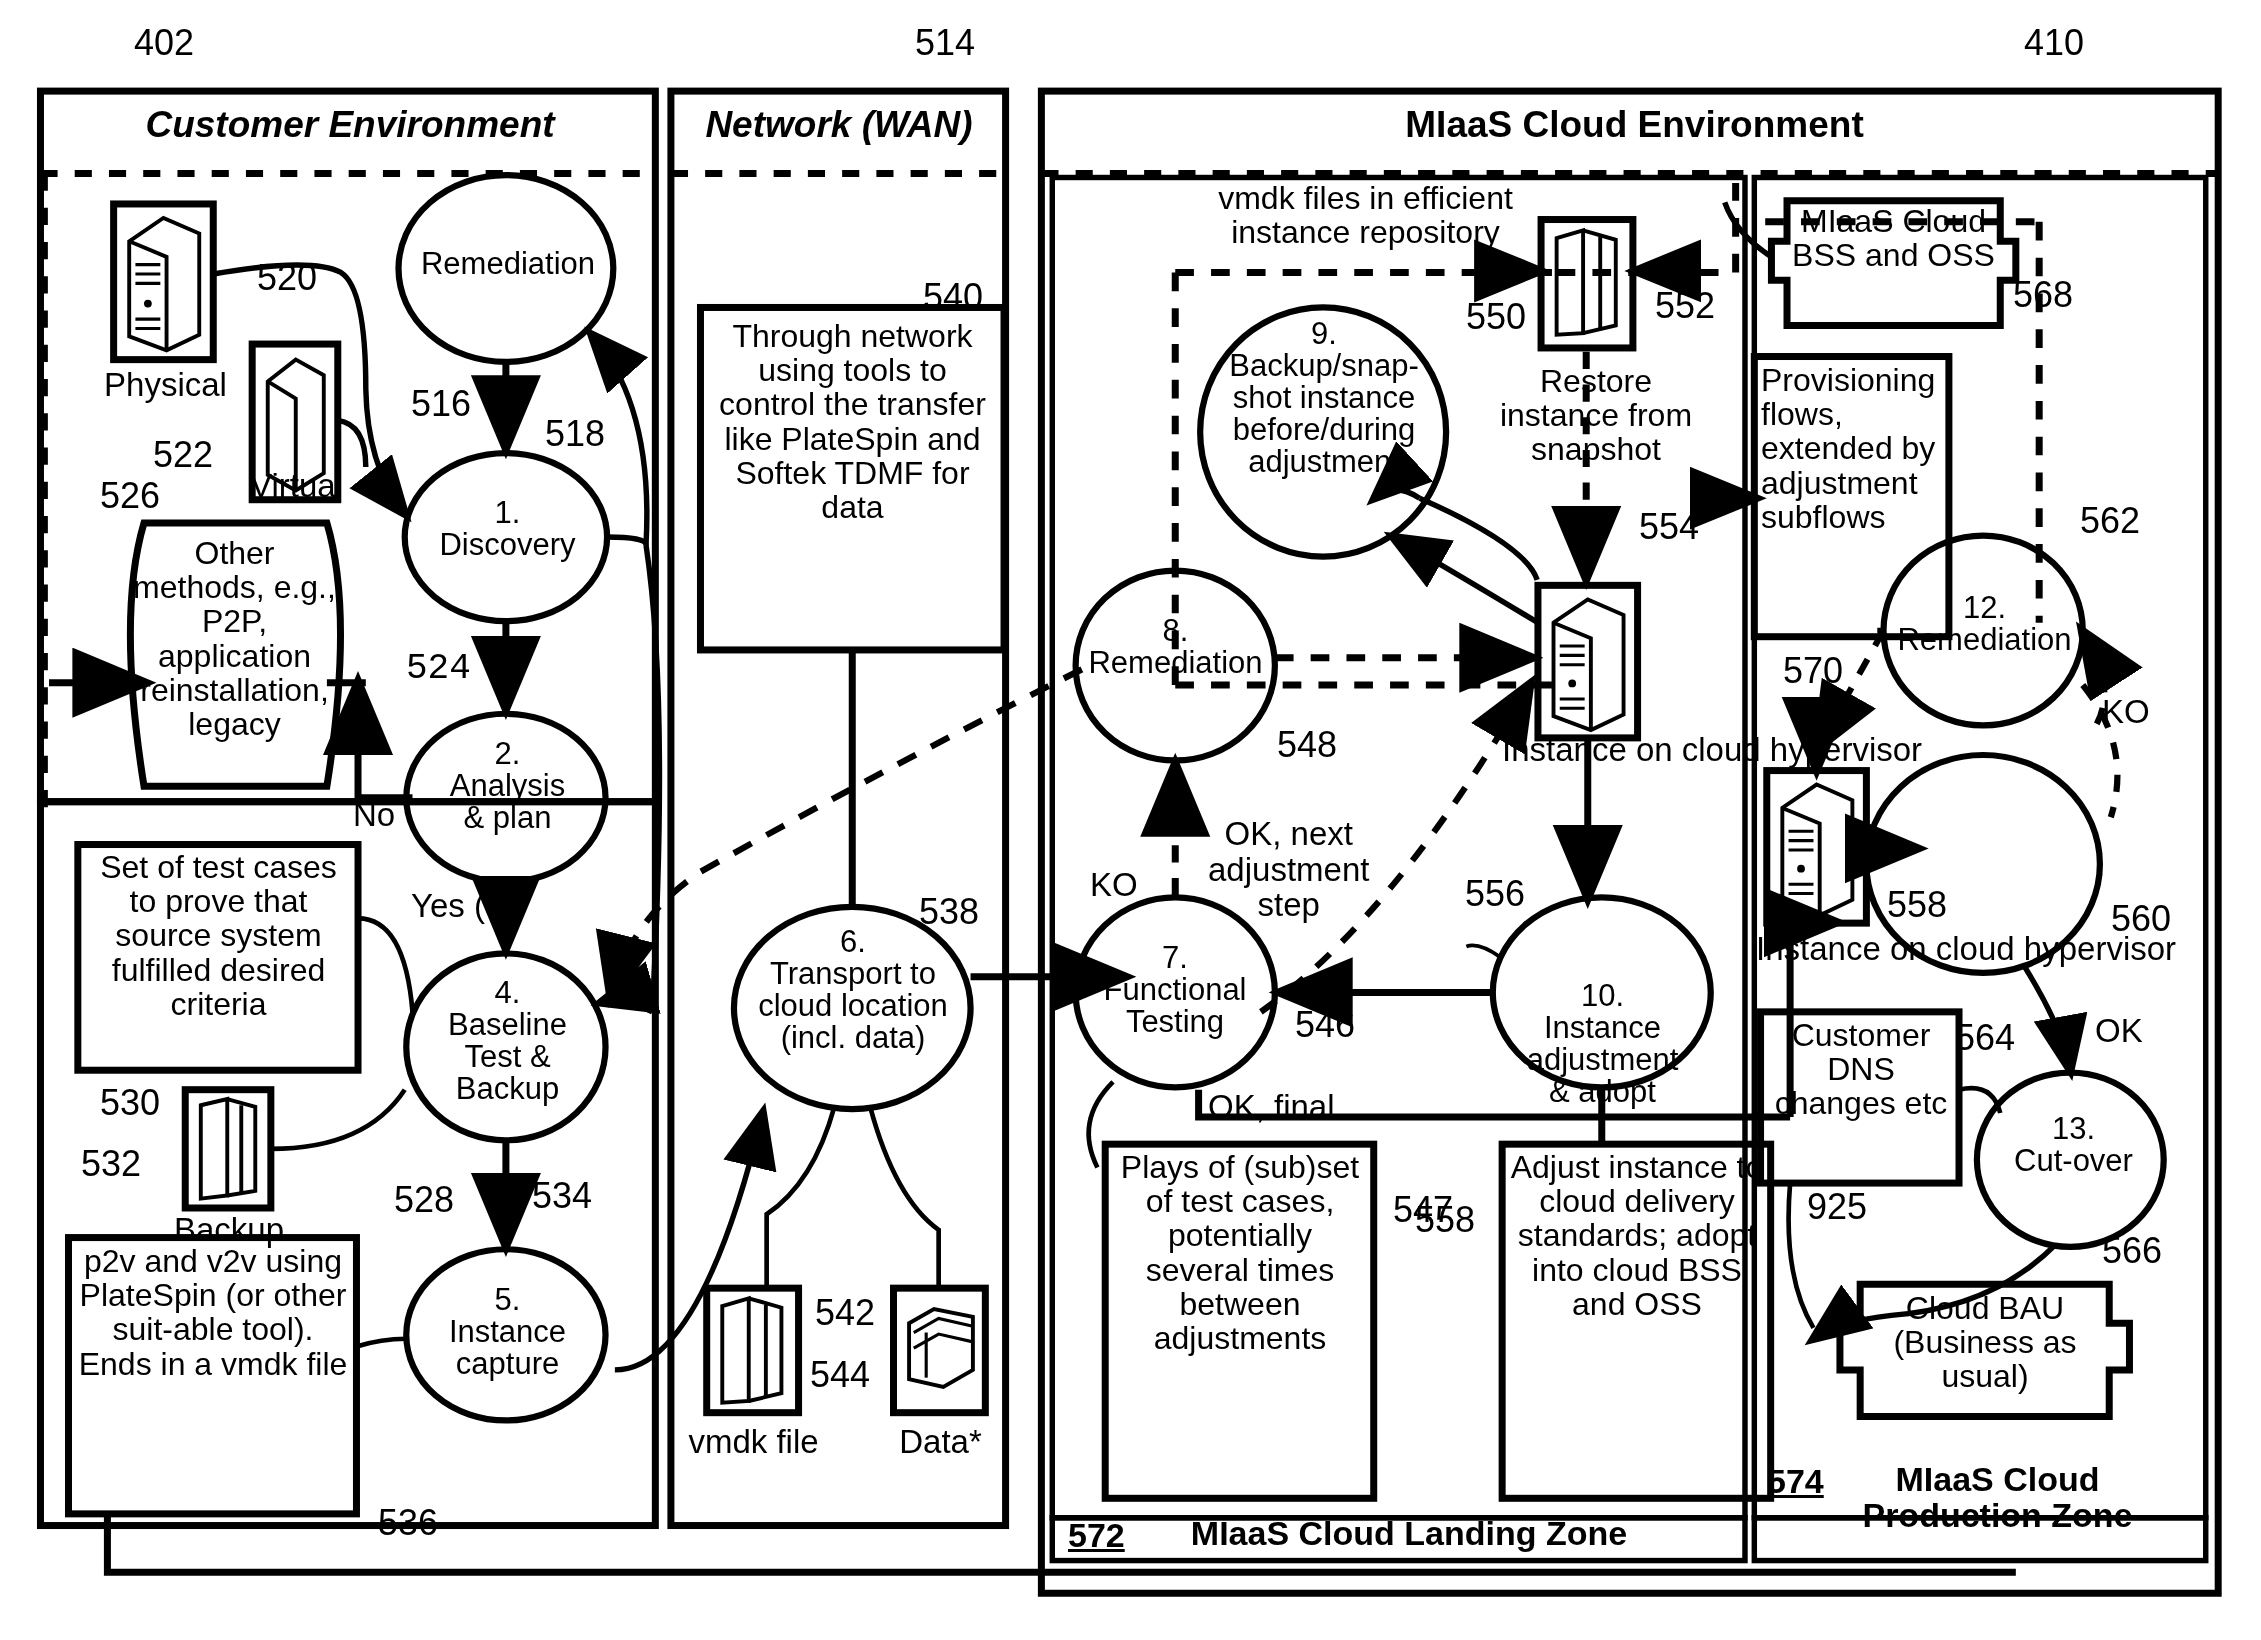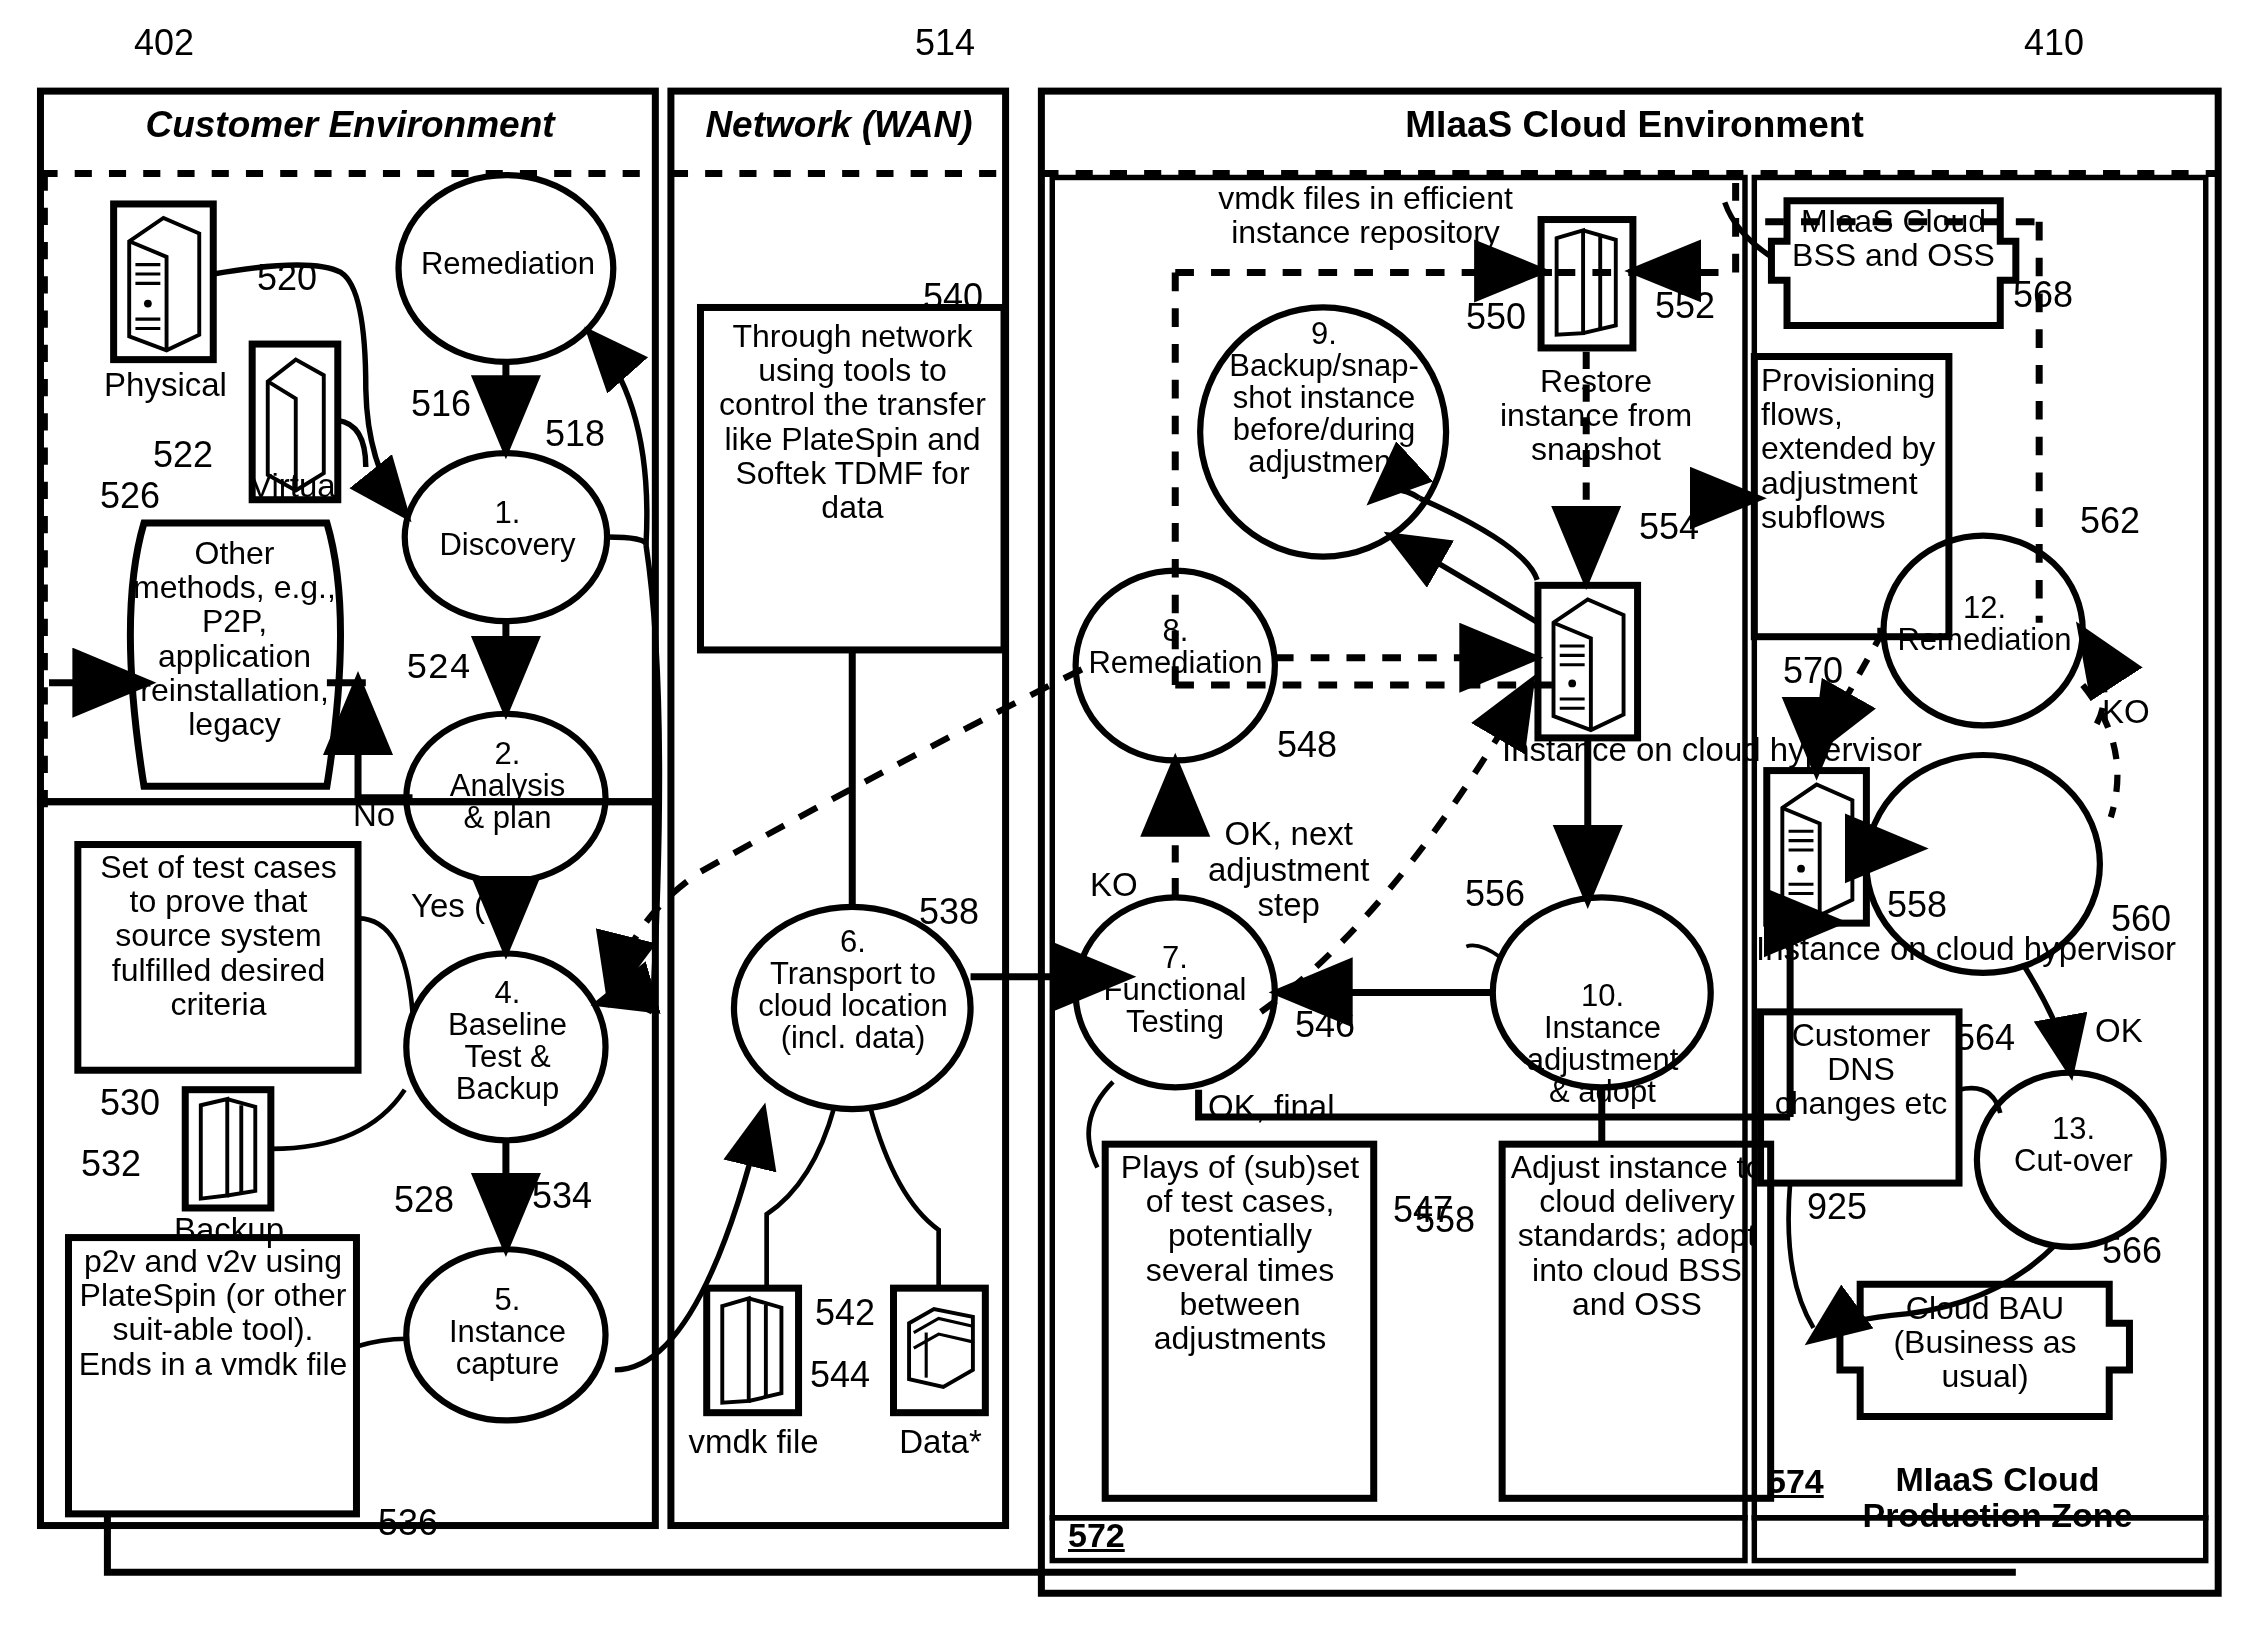--- a/index.html
+++ b/index.html
@@ -369,17 +369,18 @@
 
   <div class="iconcap" style="left:1756px; top:931px; width:234px; line-height:1.08;">Instance on cloud hypervisor</div>
 
   <div class="boxtext" style="left:1769px; top:1018px; width:184px;">Customer DNS changes etc</div>
   <div class="boxtext" style="left:1862px; top:1291px; width:246px;">Cloud BAU (Business as usual)</div>
 
   <div class="edgelbl" style="left:2102px; top:693px;">KO</div>
   <div class="edgelbl" style="left:2095px; top:1012px;">OK</div>
 
   <div class="zonefootnum" style="left:1068px; top:1516px;">572</div>
+  <div class="zonefoot" style="left:1160px; top:1516px; width:498px;">MIaaS Cloud Landing Zone</div>
   <div class="zonefootnum" style="left:1767px; top:1462px;">574</div>
   <div class="zonefoot" style="left:1834px; top:1462px; width:327px;">MIaaS Cloud Production Zone</div>
 
 </div>
 
 
 </body></html>

